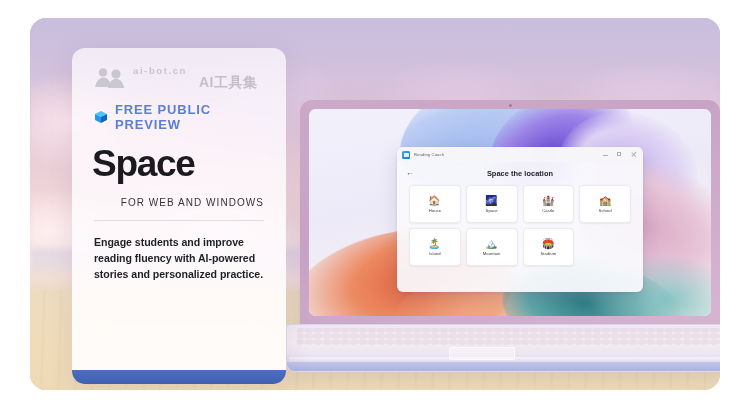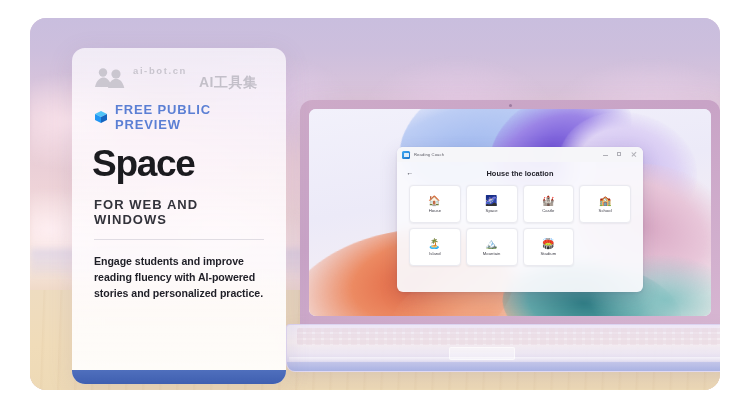--- a/index.html
+++ b/index.html
@@ -490,24 +490,25 @@
     line-height: 0.98;
     font-weight: bold;
     color: #1b1b1f;
     letter-spacing: -1.3px;
     margin: 0 0 0 -2px;
   }
   .headline .l2 { display: block; }
 
   .subhead {
     margin-top: 15px;
-    font-size: 13px;
-    font-weight: bold;
+    font-size: 10px;
+    font-weight: normal;
     letter-spacing: 1.05px;
     color: #33333b;
+    text-align: right;
   }
 
   .hr {
     margin-top: 12px;
     width: 100%;
     height: 1px;
     background: rgba(120,120,140,.22);
   }
 
   .paragraph {
@@ -555,21 +556,21 @@
               <div class="app-title">Reading Coach</div>
               <div class="win-controls">
                 <div class="wc wc-min"></div>
                 <div class="wc wc-max"></div>
                 <div class="wc wc-close"></div>
               </div>
             </div>
 
             <div class="app-head">
               <div class="back-btn">←</div>
-              <div class="app-head-title">House the location</div>
+              <div class="app-head-title">Space the location</div>
             </div>
 
             <div class="card-grid">
               <div class="loc-card">
                 <div class="loc-emoji">🏠</div>
                 <div class="loc-label">House</div>
               </div>
               <div class="loc-card">
                 <div class="loc-emoji">🌌</div>
                 <div class="loc-label">Space</div>

